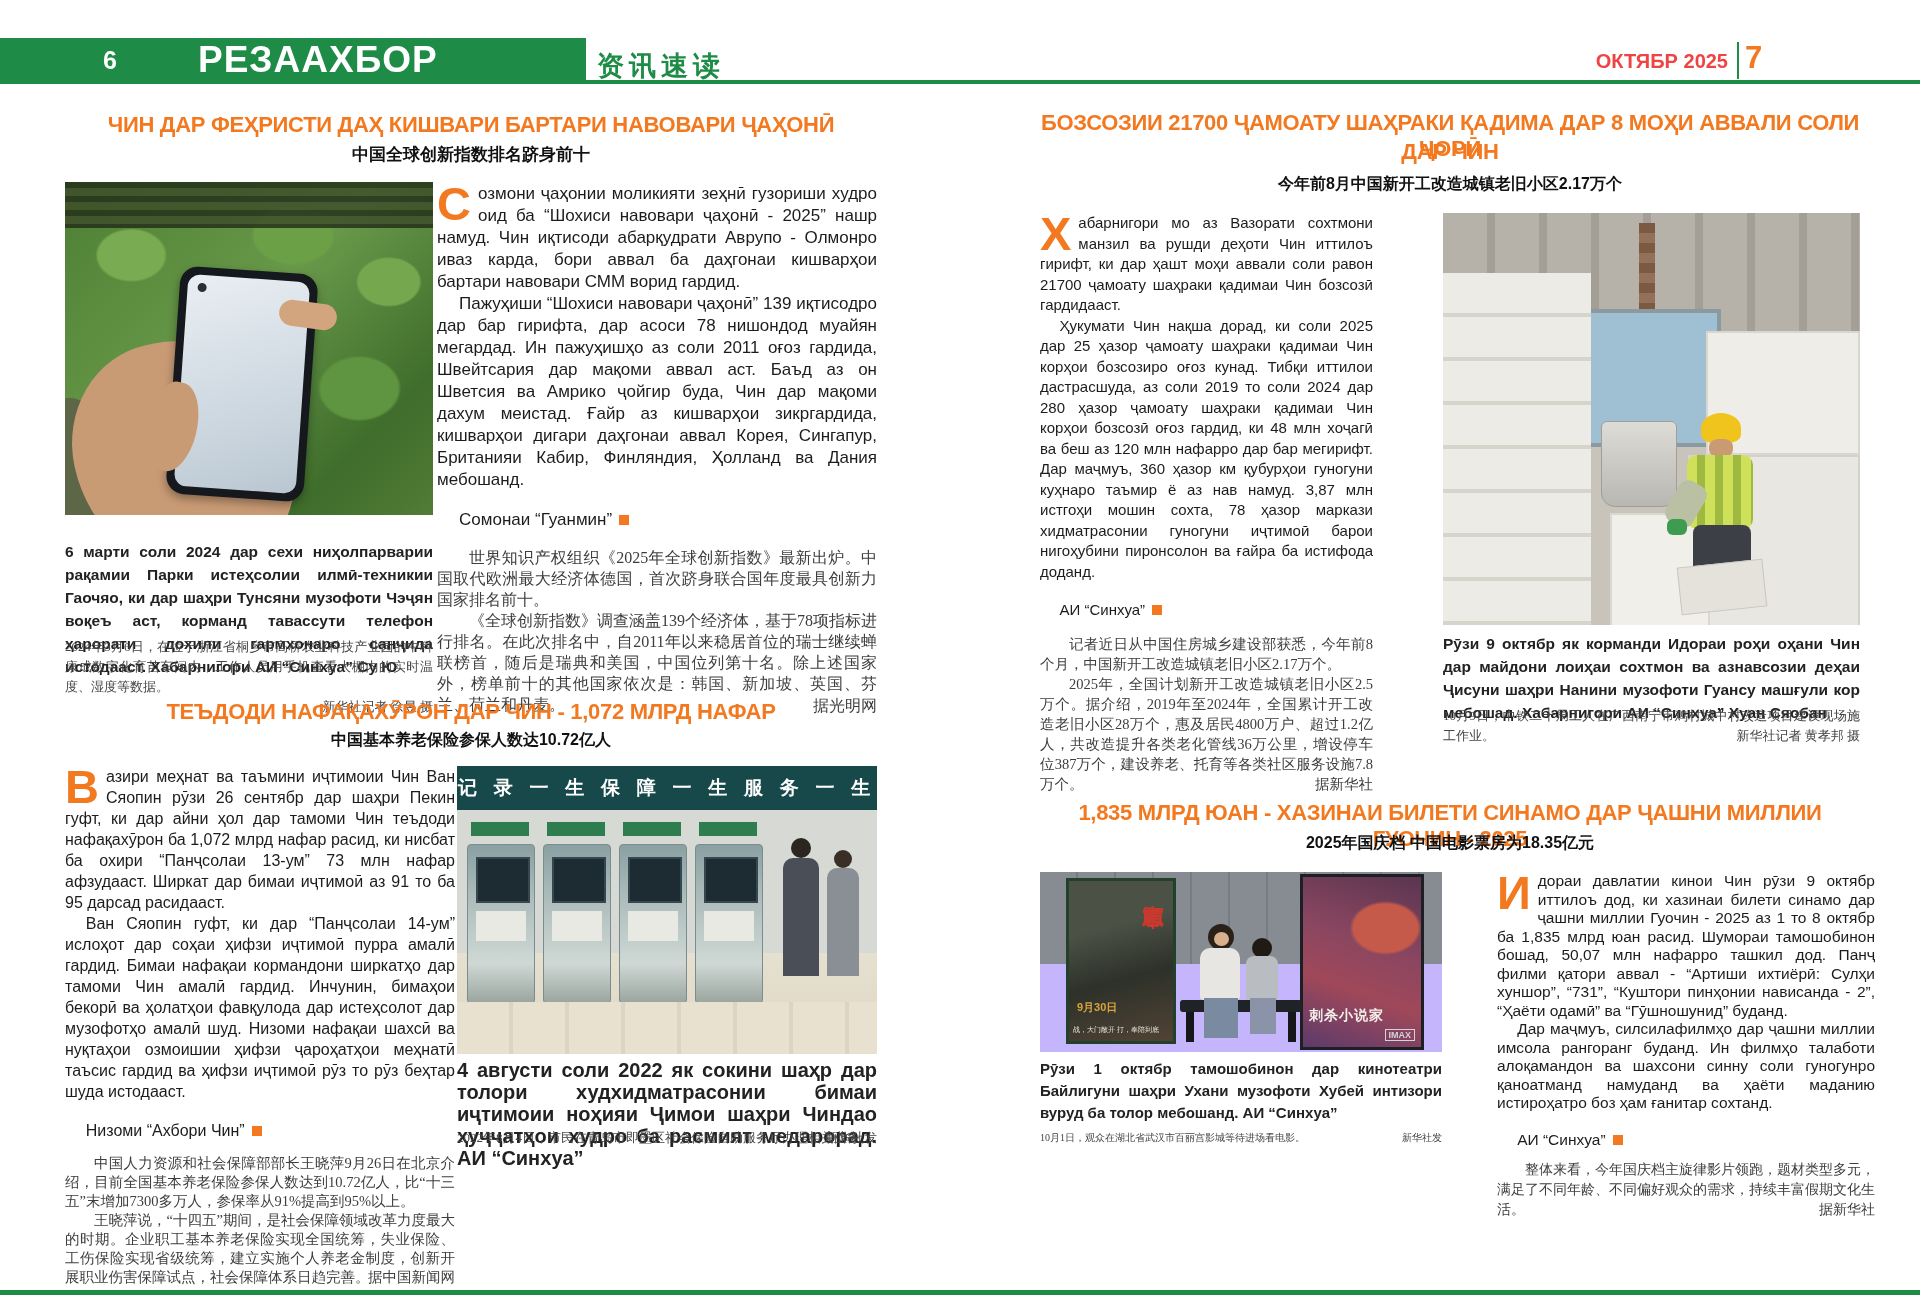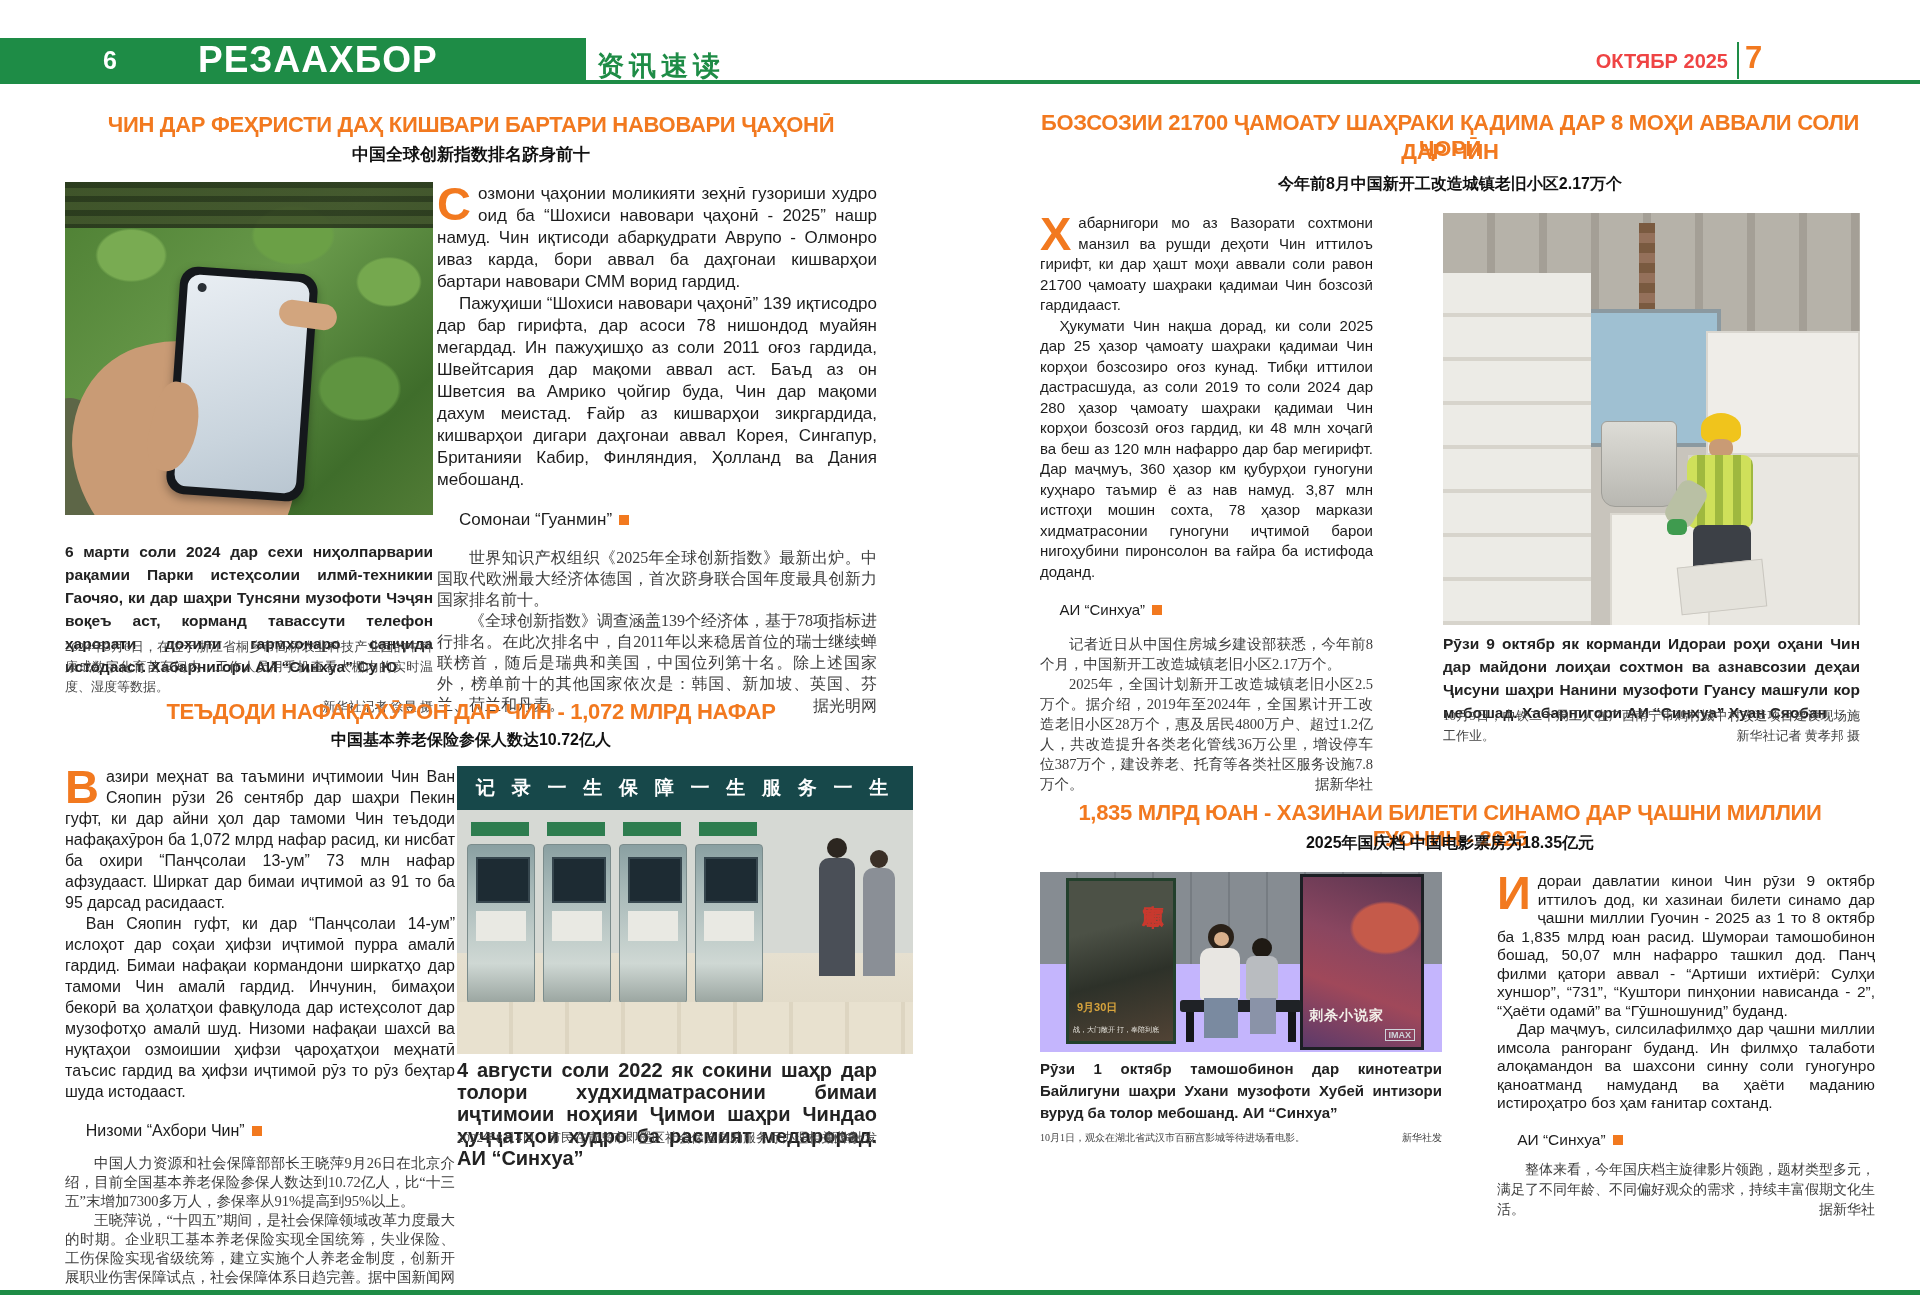--- a/index.html
+++ b/index.html
@@ -68,21 +68,21 @@
   .ph1 .arm{position:absolute;left:-30px;bottom:-18px;width:150px;height:120px;background:#5d6647;border-radius:20px;transform:rotate(18deg);}
   .ph1 .hand{position:absolute;left:10px;bottom:-60px;width:215px;height:235px;background:#c99b75;border-radius:46% 54% 42% 58%;transform:rotate(-12deg);}
   .ph1 .phone{position:absolute;left:108px;top:88px;width:138px;height:228px;background:#15181c;border-radius:18px;transform:rotate(4deg);box-shadow:0 4px 10px rgba(0,0,0,.35);}
   .ph1 .screen{position:absolute;left:8px;top:8px;right:8px;bottom:8px;border-radius:12px;
       background:linear-gradient(160deg,#e9eef3,#c9d4dd 70%,#b9c6d1);}
   .ph1 .cam{position:absolute;left:18px;top:16px;width:9px;height:9px;border-radius:50%;background:#2a2f35;}
   .ph1 .thumb{position:absolute;left:86px;top:200px;width:46px;height:90px;background:#c99b75;border-radius:40% 60% 55% 45%;transform:rotate(14deg);}
   .ph1 .fing{position:absolute;right:96px;top:120px;width:58px;height:26px;background:#d2a57e;border-radius:14px;transform:rotate(8deg);}
 
   
-  .ph2{left:457px;top:766px;width:420px;height:288px;overflow:hidden;background:linear-gradient(#d6d9d4 0 65%,#e6e0d0 65%,#ded6c2);padding-left:36px;}
+  .ph2{left:457px;top:766px;width:420px;height:288px;overflow:hidden;background:linear-gradient(#d6d9d4 0 65%,#e6e0d0 65%,#ded6c2);}
   .ph2 .band{position:absolute;left:0;top:0;width:100%;height:44px;background:#17484a;
       color:#fff;font-size:19px;font-weight:700;letter-spacing:6px;text-align:center;line-height:44px;
       font-family:"Liberation Serif",serif;}
   .ph2 .label{position:absolute;top:56px;width:58px;height:14px;background:#2e7d4f;}
   .ph2 .kiosk{position:absolute;top:78px;width:66px;height:158px;background:linear-gradient(#8aa0a2,#a9bab9 30%,#cfd8d4 75%,#9aa5a0);border:1px solid #7b8c8c;border-radius:4px;}
   .ph2 .kscr{position:absolute;left:8px;top:12px;width:50px;height:42px;background:#1d2b33;border:2px solid #37474f;}
   .ph2 .kpad{position:absolute;left:8px;top:66px;width:50px;height:30px;background:#e9e9e3;}
   .ph2 .floor{position:absolute;left:0;bottom:0;width:100%;height:52px;
       background:repeating-linear-gradient(90deg,#e8e1cf 0 52px,#ddd5c1 52px 56px);}
   .ph2 .p1{position:absolute;right:58px;top:92px;width:36px;height:118px;background:#4a4f57;border-radius:10px 10px 0 0;}

